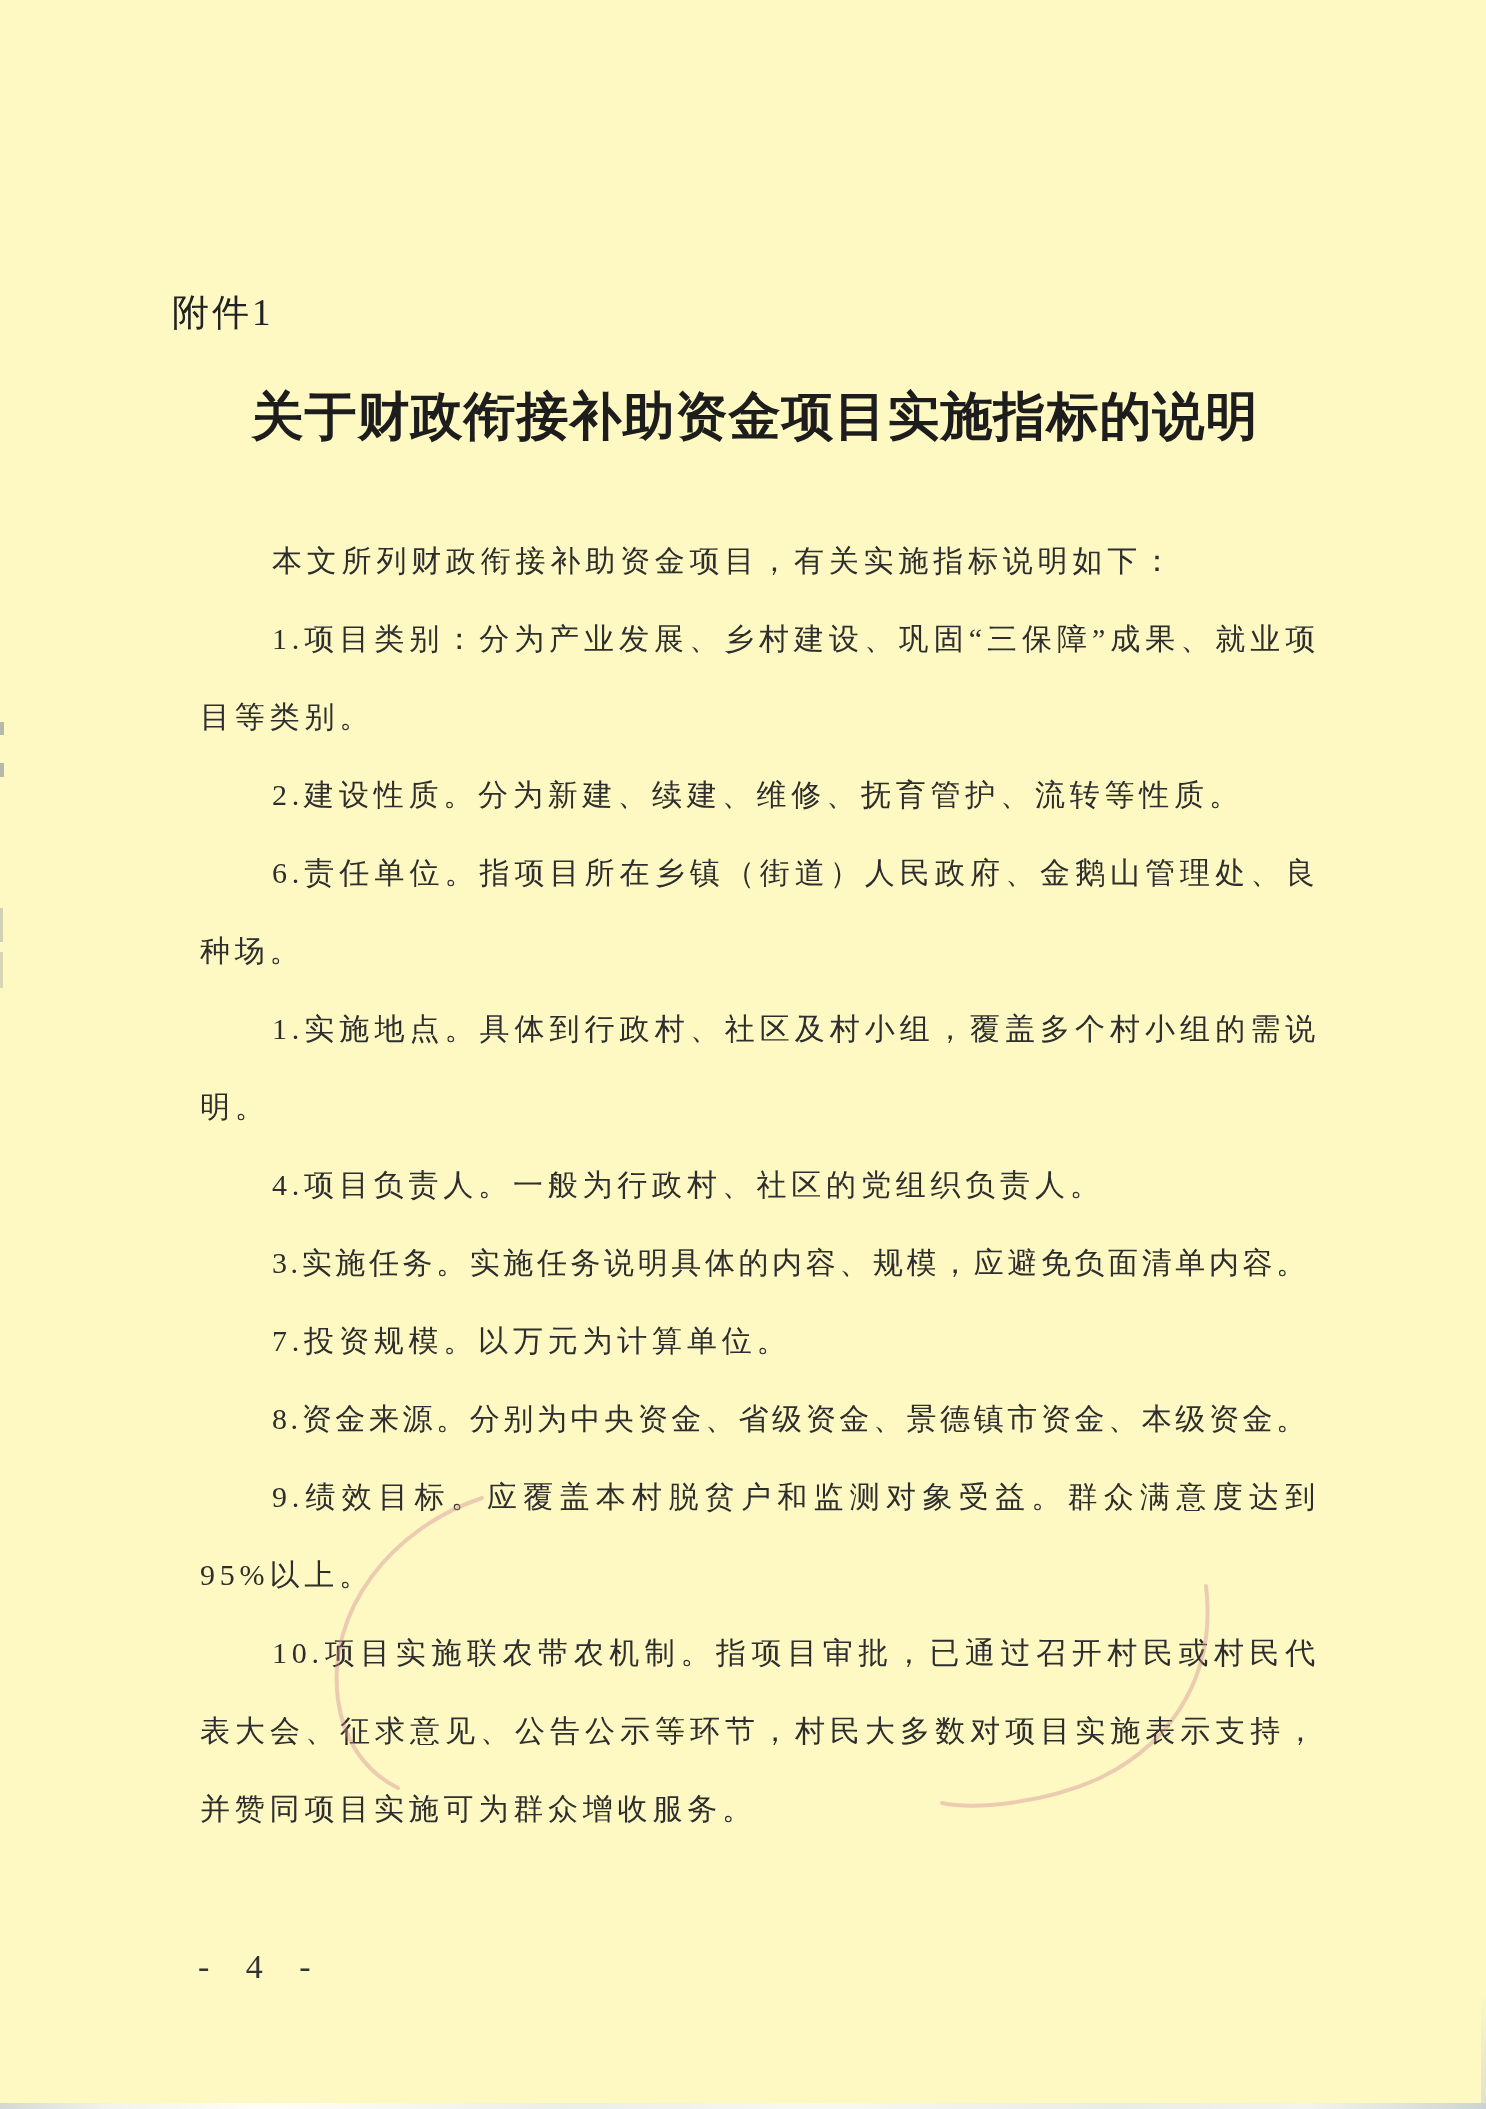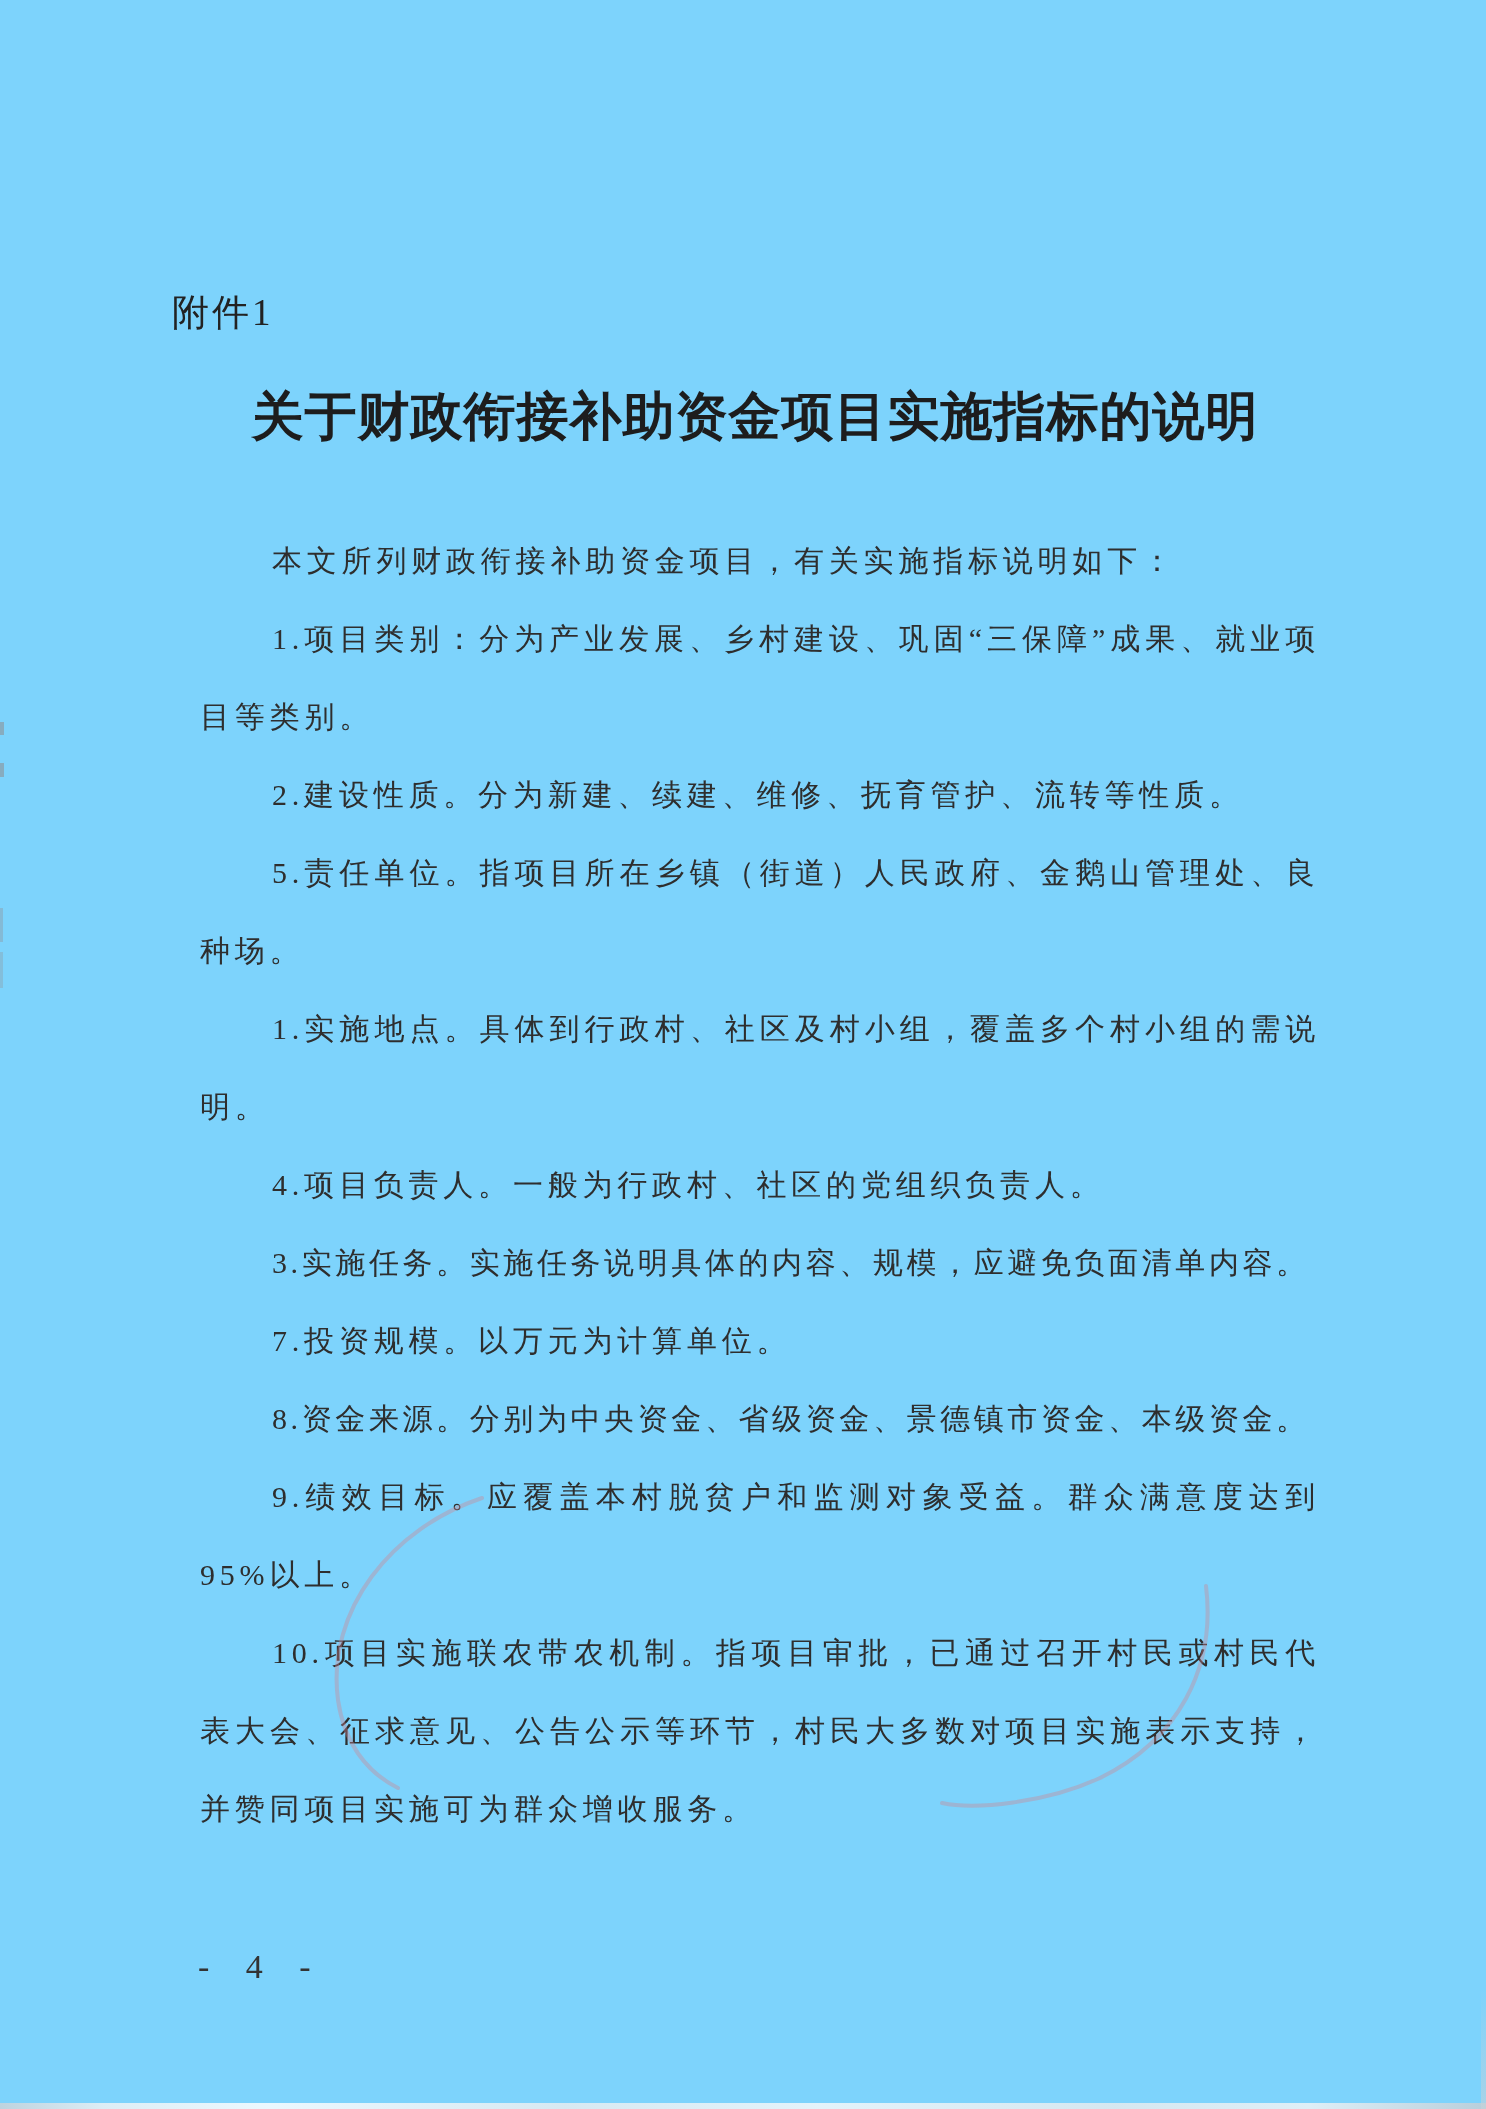--- a/index.html
+++ b/index.html
@@ -4,21 +4,21 @@
 <style>
   html, body { margin: 0; padding: 0; }
   body {
     width: 1486px; height: 2109px;
     background: #f2f2f2;
     font-family: "Liberation Serif", "DejaVu Serif", serif;
   }
   .page {
     position: relative;
     width: 1486px; height: 2109px;
-    background: #7dd3fc;
+    background: #fef9c3;
     overflow: hidden;
     color: #2b2b2b;
   }
   .attachment {
     position: absolute;
     left: 172px; top: 288px;
     font-size: 37px;
     letter-spacing: 3px;
     color: #222;
   }
@@ -99,21 +99,21 @@
 <div class="page">
 
   <div class="attachment">附件1</div>
 
   <h1 class="title">关于财政衔接补助资金项目实施指标的说明</h1>
 
   <div class="body">
     <p>本文所列财政衔接补助资金项目，有关实施指标说明如下：</p>
     <p>1.项目类别：分为产业发展、乡村建设、巩固“三保障”成果、就业项目等类别。</p>
     <p>2.建设性质。分为新建、续建、维修、抚育管护、流转等性质。</p>
-    <p>5.责任单位。指项目所在乡镇（街道）人民政府、金鹅山管理处、良种场。</p>
+    <p>6.责任单位。指项目所在乡镇（街道）人民政府、金鹅山管理处、良种场。</p>
     <p>1.实施地点。具体到行政村、社区及村小组，覆盖多个村小组的需说明。</p>
     <p>4.项目负责人。一般为行政村、社区的党组织负责人。</p>
     <p class="tight">3.实施任务。实施任务说明具体的内容、规模，应避免负面清单内容。</p>
     <p>7.投资规模。以万元为计算单位。</p>
     <p class="tight">8.资金来源。分别为中央资金、省级资金、景德镇市资金、本级资金。</p>
     <p>9.绩效目标。应覆盖本村脱贫户和监测对象受益。群众满意度达到95%以上。</p>
     <p>10.项目实施联农带农机制。指项目审批，已通过召开村民或村民代表大会、征求意见、公告公示等环节，村民大多数对项目实施表示支持，并赞同项目实施可为群众增收服务。</p>
   </div>
 
   <svg class="stamp" width="1486" height="2109" viewBox="0 0 1486 2109">

